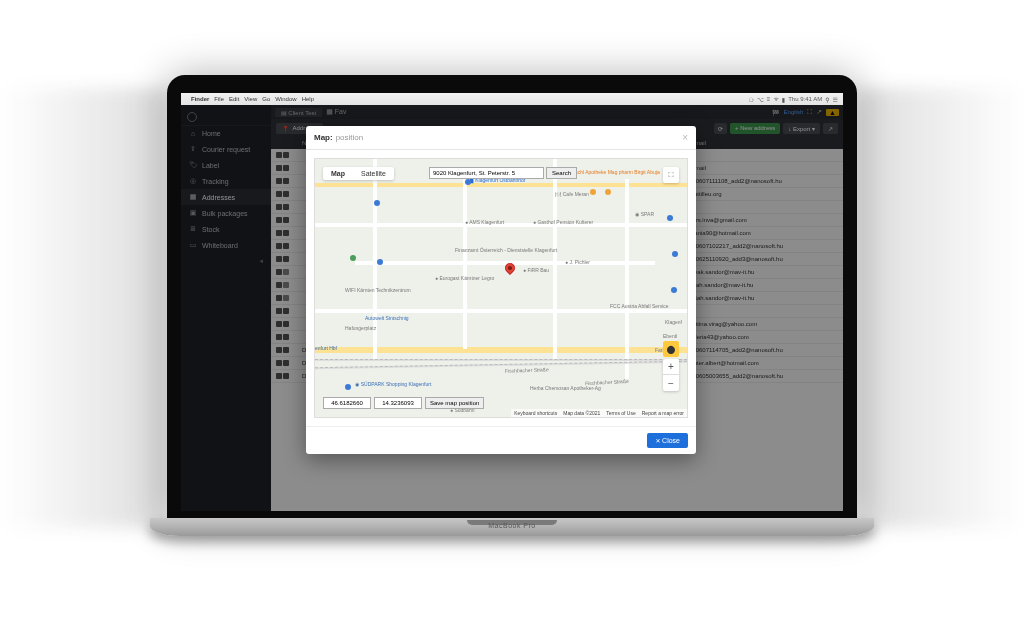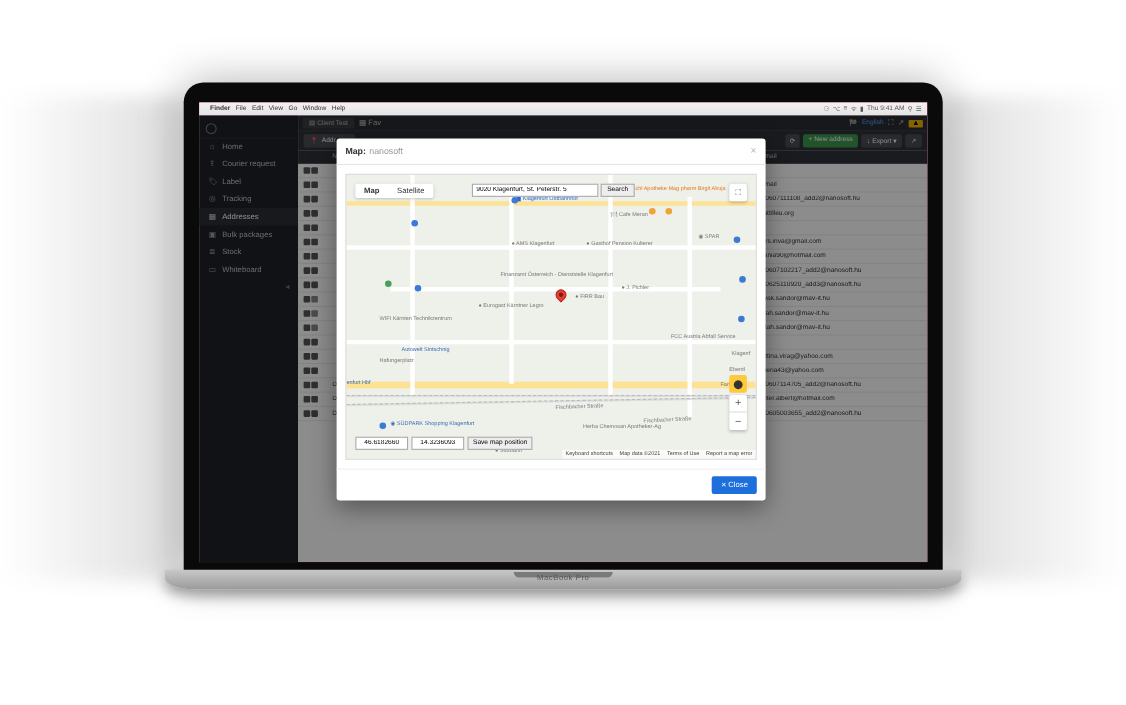--- a/index.html
+++ b/index.html
@@ -4,21 +4,21 @@
 <style>
 * { margin: 0; padding: 0; box-sizing: border-box; font-family: -apple-system, BlinkMacSystemFont, "Segoe UI", Arial, sans-serif; }
 body { background: #ffffff; width: 1024px; height: 641px; overflow: hidden; position: relative; }
 
 
 .laptop-frame { position: absolute; top: 75px; left: 167px; width: 690px; height: 450px; background: #0a0a0a; border-radius: 18px 18px 0 0; padding: 18px 14px 0 14px; box-shadow: 0 0 40px rgba(0,0,0,0.3);}
 .laptop-base { position: absolute; top: 518px; left: 150px; width: 724px; height: 18px; background: linear-gradient(#c8c8c8,#9a9a9a); border-radius: 0 0 30px 30px/0 0 10px 10px; box-shadow: 0 6px 12px rgba(0,0,0,0.35);}
 .laptop-base::before{content:"";position:absolute;left:50%;top:2px;transform:translateX(-50%);width:90px;height:5px;background:#7a7a7a;border-radius:0 0 6px 6px;}
 .laptop-label{position:absolute;top:522px;left:50%;transform:translateX(-50%);font-size:7px;color:#555;letter-spacing:.5px;}
 
-.screen { width: 662px; height: 418px; background: #ec4899; position: relative; overflow: hidden; }
+.screen { width: 662px; height: 418px; background: #ef4444; position: relative; overflow: hidden; }
 
 
 .menubar { height: 12px; background: linear-gradient(#f2f2f2,#e4e4e4); display: flex; align-items: center; padding: 0 5px; font-size: 6px; color: #333; gap: 5px;}
 .menubar .apple { font-size: 7px; }
 .menubar .spacer { flex: 1; }
 .menubar .right { display: flex; gap: 3px; align-items: center; font-size: 6px;}
 .menubar .right span { opacity:.8;}
 
 
 .app { position: relative; width: 100%; height: calc(100% - 12px); background: #f5f5f5; display: flex; font-size: 7px; color: #333;}
@@ -435,21 +435,21 @@
               <div>210605003655_add2@nanosoft.hu</div>
             </div>
           </div>
    </div>
 
    <div class="dim"></div>
 
    <div class="modal">
     <div class="modal-header">
      <b>Map:</b>
-     <span>nanosoft</span>
+     <span>position</span>
      <span class="close">×</span>
     </div>
     <div class="map-wrap">
      <div class="map">
       <div class="tiles">
 
        <div class="road rh yellow" style="top:24px;left:0;width:100%"></div>
        <div class="road rh" style="top:64px;left:0;width:100%"></div>
        <div class="road rh" style="top:102px;left:40px;width:300px"></div>
        <div class="road rh" style="top:150px;left:0;width:100%"></div>

